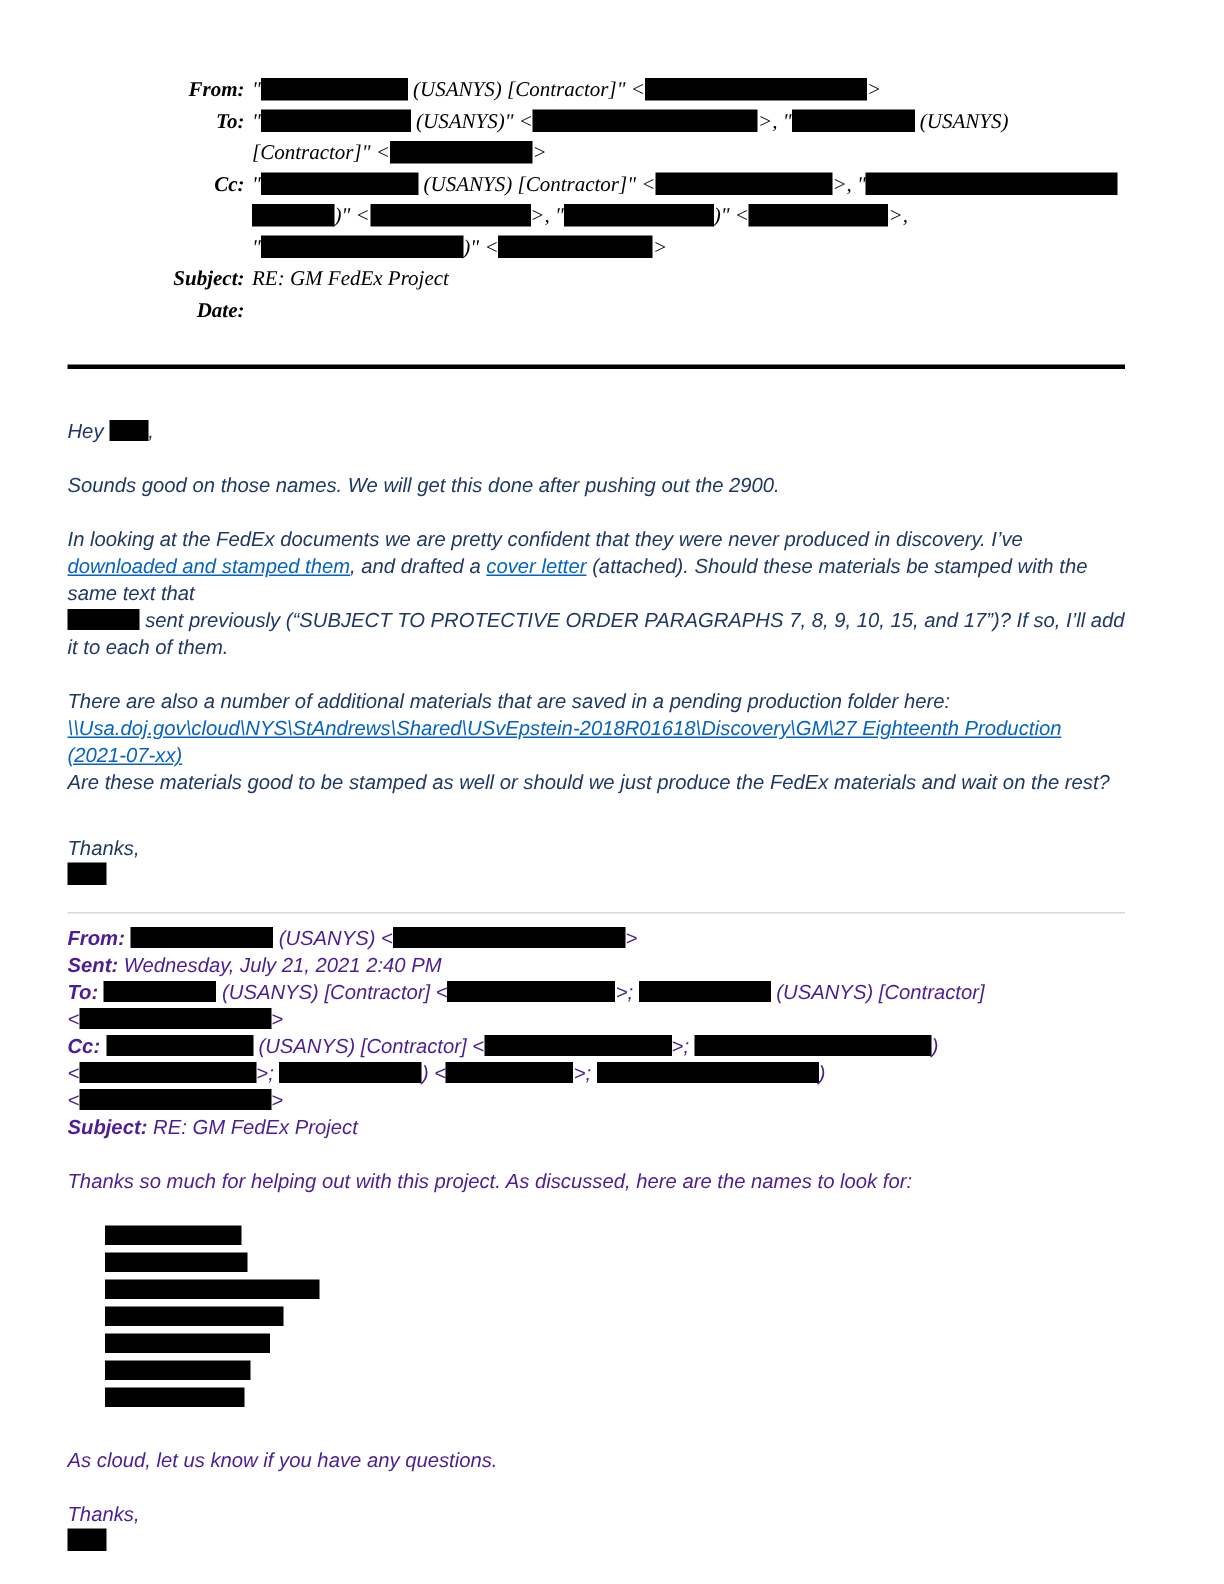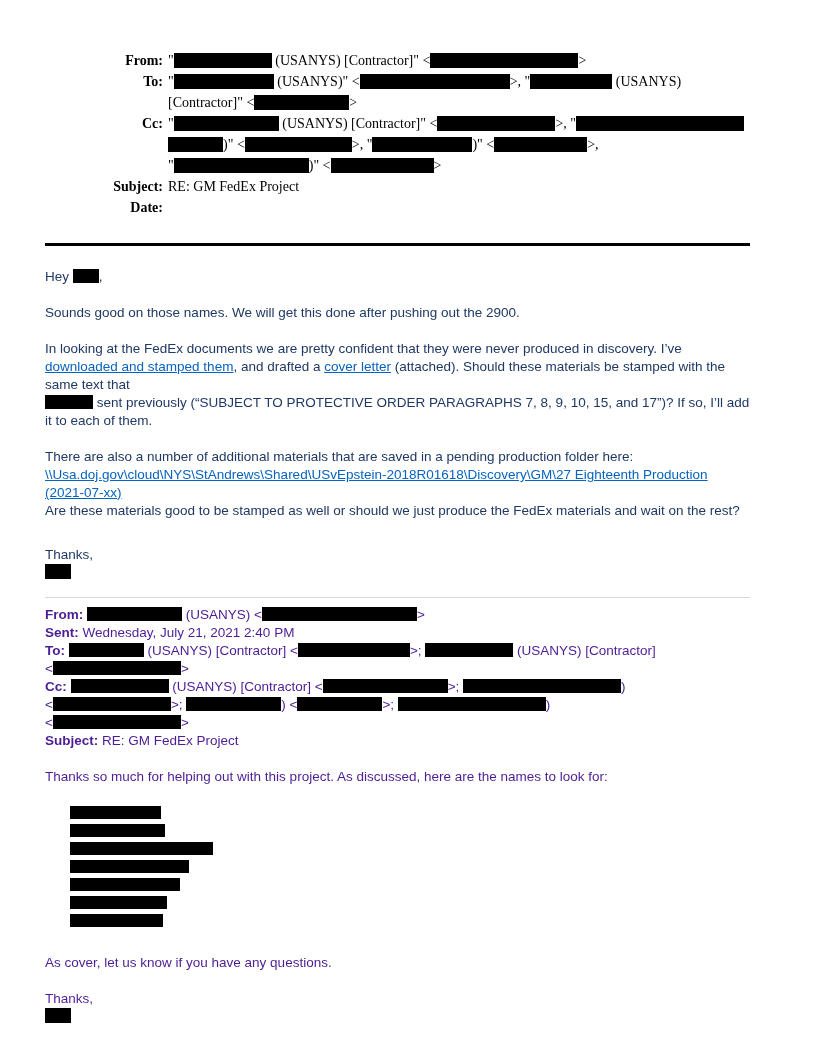--- a/index.html
+++ b/index.html
@@ -1,30 +1,31 @@
 <!DOCTYPE html>
 <html><head>
 <meta charset="utf-8">
 <style>
   html,body { margin:0; padding:0; background:#ffffff; }
   .page {
     width:816px; height:1056px; background:#ffffff; box-sizing:border-box;
     padding:50px 66px 0 45px; position:relative; overflow:hidden;
     font-family:"Liberation Sans", sans-serif;
+    font-style:italic;
   }
   
   .top-header { font-family:"Liberation Serif", serif; font-size:14px; line-height:21px; color:#000; }
   .hrow { display:flex; }
   .hlabel { flex:none; width:118px; text-align:right; font-weight:bold; padding-right:5px; }
   .hvalue { flex:1; min-width:0; }
   .redact { display:inline-block; background:#000; height:13px; vertical-align:-2px; }
   .top-header .redact { height:15px; vertical-align:-3px; }
   .thick-rule { height:3px; background:#000; margin-top:25px; }
   
-  .email1 { color:#1f3864; font-size:13.5px; line-height:18px; margin-top:22px; }
+  .email1 { color:#1f3864; font-size:13.5px; line-height:18px; margin-top:33px; }
   .email1 p { margin:0 0 18px 0; }
   .email1 p.tight { margin:0; }
   .email1 .redact { height:14px; vertical-align:-2px; }
   a.link { color:#0563c1; text-decoration:underline; overflow-wrap:anywhere; cursor:pointer; }
   .thin-rule { height:1px; background:#d8d8d8; margin:15px 0 8px 0; }
   
   .email2 { color:#4c1d95; font-size:13.5px; line-height:18px; }
   .email2 .redact { height:14px; vertical-align:-2px; }
   .qlabel { font-weight:bold; }
   .email2 p { margin:18px 0; }
@@ -74,18 +75,18 @@
 
   <div class="email2">
     <div><span class="qlabel">From:</span><span> <span class="redact" style="width: 95px;"></span> (USANYS) &lt;<span class="redact" style="width: 155px;"></span>&gt;</span></div>
     <div><span class="qlabel">Sent:</span><span> Wednesday, July 21, 2021 2:40 PM</span></div>
     <div><span class="qlabel">To:</span><span> <span class="redact" style="width: 75px;"></span> (USANYS) [Contractor] &lt;<span class="redact" style="width: 112px;"></span>&gt;; <span class="redact" style="width: 88px;"></span> (USANYS) [Contractor]<br>&lt;<span class="redact" style="width: 128px;"></span>&gt;</span></div>
     <div><span class="qlabel">Cc:</span><span> <span class="redact" style="width: 98px;"></span> (USANYS) [Contractor] &lt;<span class="redact" style="width: 125px;"></span>&gt;; <span class="redact" style="width: 158px;"></span>)<br>&lt;<span class="redact" style="width: 118px;"></span>&gt;; <span class="redact" style="width: 95px;"></span>) &lt;<span class="redact" style="width: 85px;"></span>&gt;; <span class="redact" style="width: 148px;"></span>)<br>&lt;<span class="redact" style="width: 128px;"></span>&gt;</span></div>
     <div><span class="qlabel">Subject:</span><span> RE: GM FedEx Project</span></div>
 
     <p>Thanks so much for helping out with this project.  As discussed, here are the names to look for:</p>
     <div class="names"><span class="redact" style="width: 91px; height: 13px;"></span><br><span class="redact" style="width: 95px; height: 13px;"></span><br><span class="redact" style="width: 143px; height: 13px;"></span><br><span class="redact" style="width: 119px; height: 13px;"></span><br><span class="redact" style="width: 110px; height: 13px;"></span><br><span class="redact" style="width: 97px; height: 13px;"></span><br><span class="redact" style="width: 93px; height: 13px;"></span></div>
-    <p style="margin-top:24px;">As cover, let us know if you have any questions.</p>
+    <p style="margin-top:24px;">As cloud, let us know if you have any questions.</p>
     <p class="tight" style="margin-top:18px;">Thanks,</p>
     <p class="tight"><span class="redact" style="width: 26px; height: 15px;"></span></p>
   </div>
 
 </div>
 
 </body></html>

